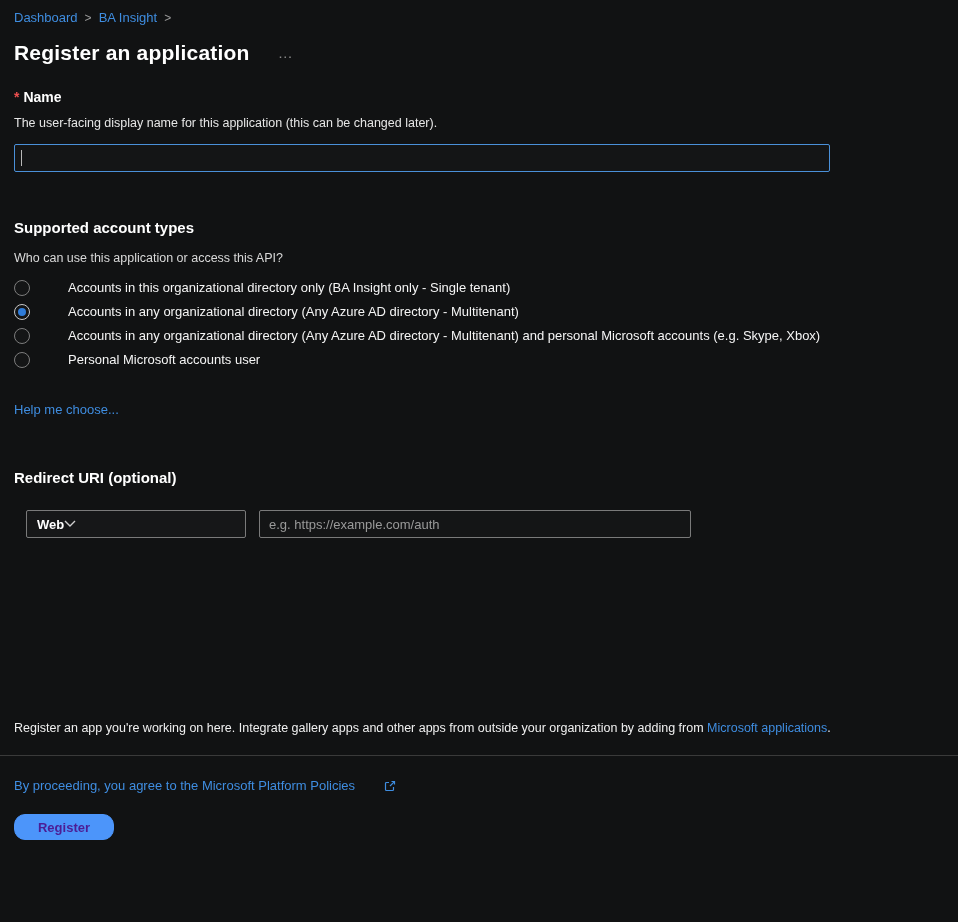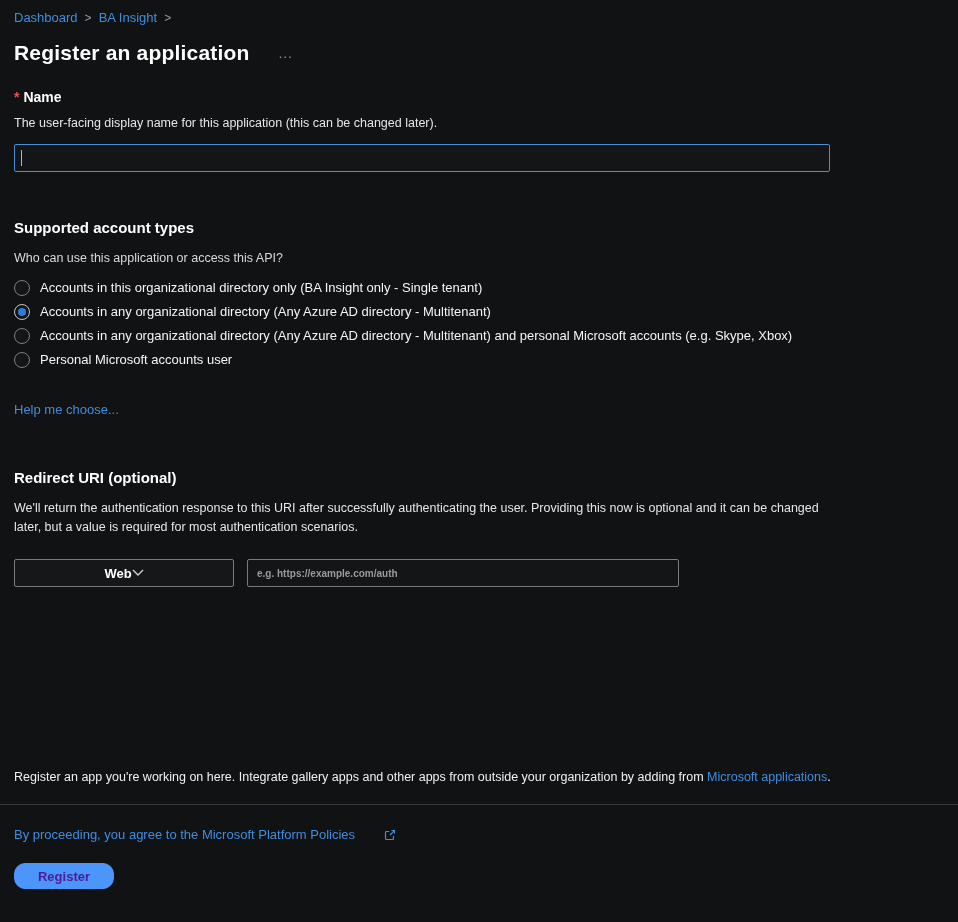--- a/index.html
+++ b/index.html
@@ -37,21 +37,21 @@
     padding: 0 8px;
     outline: none;
     font-family: "Liberation Sans", sans-serif;
   }
   .caret { position: absolute; left: 7px; top: 6px; width: 1px; height: 16px; background: #b8b8b8; }
 
   
   .section-heading { margin-top: 46px; font-size: 15px; font-weight: bold; color: #ffffff; line-height: 20px; }
   .section-question { margin-top: 12px; font-size: 12.5px; color: #d9d9d9; line-height: 16px; }
   .radio-group { margin-top: 10px; }
-  .radio-row { display: flex; align-items: center; height: 24px; cursor: pointer; }
+  .radio-row { display: flex; align-items: center; height: 24px; cursor: pointer; gap: 28px; }
   .radio-circle {
     width: 16px; height: 16px; border-radius: 50%;
     border: 1px solid #7d7d7d; flex: 0 0 16px;
     display: flex; align-items: center; justify-content: center;
     background: #141516;
   }
   .radio-row[data-selected="true"] .radio-circle { border-color: #c8c8c8; }
   .radio-dot { width: 8px; height: 8px; border-radius: 50%; background: #2f7cd9; display: none; }
   .radio-row[data-selected="true"] .radio-dot { display: block; }
   .radio-label { margin-left: 10px; font-size: 13px; color: #f5f5f5; line-height: 16px; white-space: nowrap; }
@@ -59,32 +59,31 @@
   .help-link { display: inline-block; margin-top: 30px; font-size: 13px; color: #3f8de0; text-decoration: none; cursor: pointer; line-height: 16px; }
 
   
   .section-heading.redirect { margin-top: 50px; }
   .redirect-desc { margin-top: 11px; font-size: 12.5px; color: #e6e6e6; line-height: 19px; max-width: 832px; }
   .uri-row { margin-top: 22px; display: flex; align-items: center; }
   .platform-select {
     width: 220px; height: 28px;
     border: 1px solid #7a7a7a; border-radius: 2px;
     background: #161718;
-    display: flex; align-items: center; justify-content: center;
-    padding: 0 10px; cursor: pointer;
+    display: flex; align-items: center; justify-content: flex-start;
+    padding: 0 10px; cursor: pointer; margin-left: 12px;
   }
   .platform-select .selected-value { font-size: 13px; font-weight: bold; color: #ffffff; }
   .uri-input {
     margin-left: 13px;
     width: 432px; height: 28px;
     background: #141516;
     border: 1px solid #7a7a7a; border-radius: 2px;
-    color: #f2f2f2; font-size: 10px; padding: 0 9px; outline: none;
+    color: #f2f2f2; font-size: 13px; padding: 0 9px; outline: none;
     font-family: "Liberation Sans", sans-serif;
-    font-weight: bold;
   }
   .uri-input::placeholder { color: #9a9a9a; opacity: 1; }
 
   
   .gallery-note { margin-top: 182px; font-size: 12.5px; color: #f0f0f0; line-height: 16px; }
   .gallery-note a { color: #3f8de0; text-decoration: none; cursor: pointer; }
 
   .divider { border: none; border-top: 1px solid #3a3a3a; margin-top: 19px; margin-left: -14px; width: 958px; }
 
   
@@ -148,21 +147,20 @@
     <div class="radio-row" data-selected="false">
       <span class="radio-circle"></span>
       <span class="radio-label">Personal Microsoft accounts user</span>
     </div>
   </div>
 
   <a class="help-link">Help me choose...</a>
 
   
   <div class="section-heading redirect">Redirect URI (optional)</div>
-  <div class="redirect-desc">We'll return the authentication response to this URI after successfully authenticating the user. Providing this now is optional and it can be changed later, but a value is required for most authentication scenarios.</div>
 
   <div class="uri-row">
     <div class="platform-select">
       <span class="selected-value">Web</span>
       <span style="display:inline-flex;">
         <svg width="12" height="8" viewBox="0 0 12 8">
             <path d="M1 1l5 5 5-5" stroke="#cfcfcf" stroke-width="1.4" fill="none"></path>
           </svg>
       </span>
     </div>

